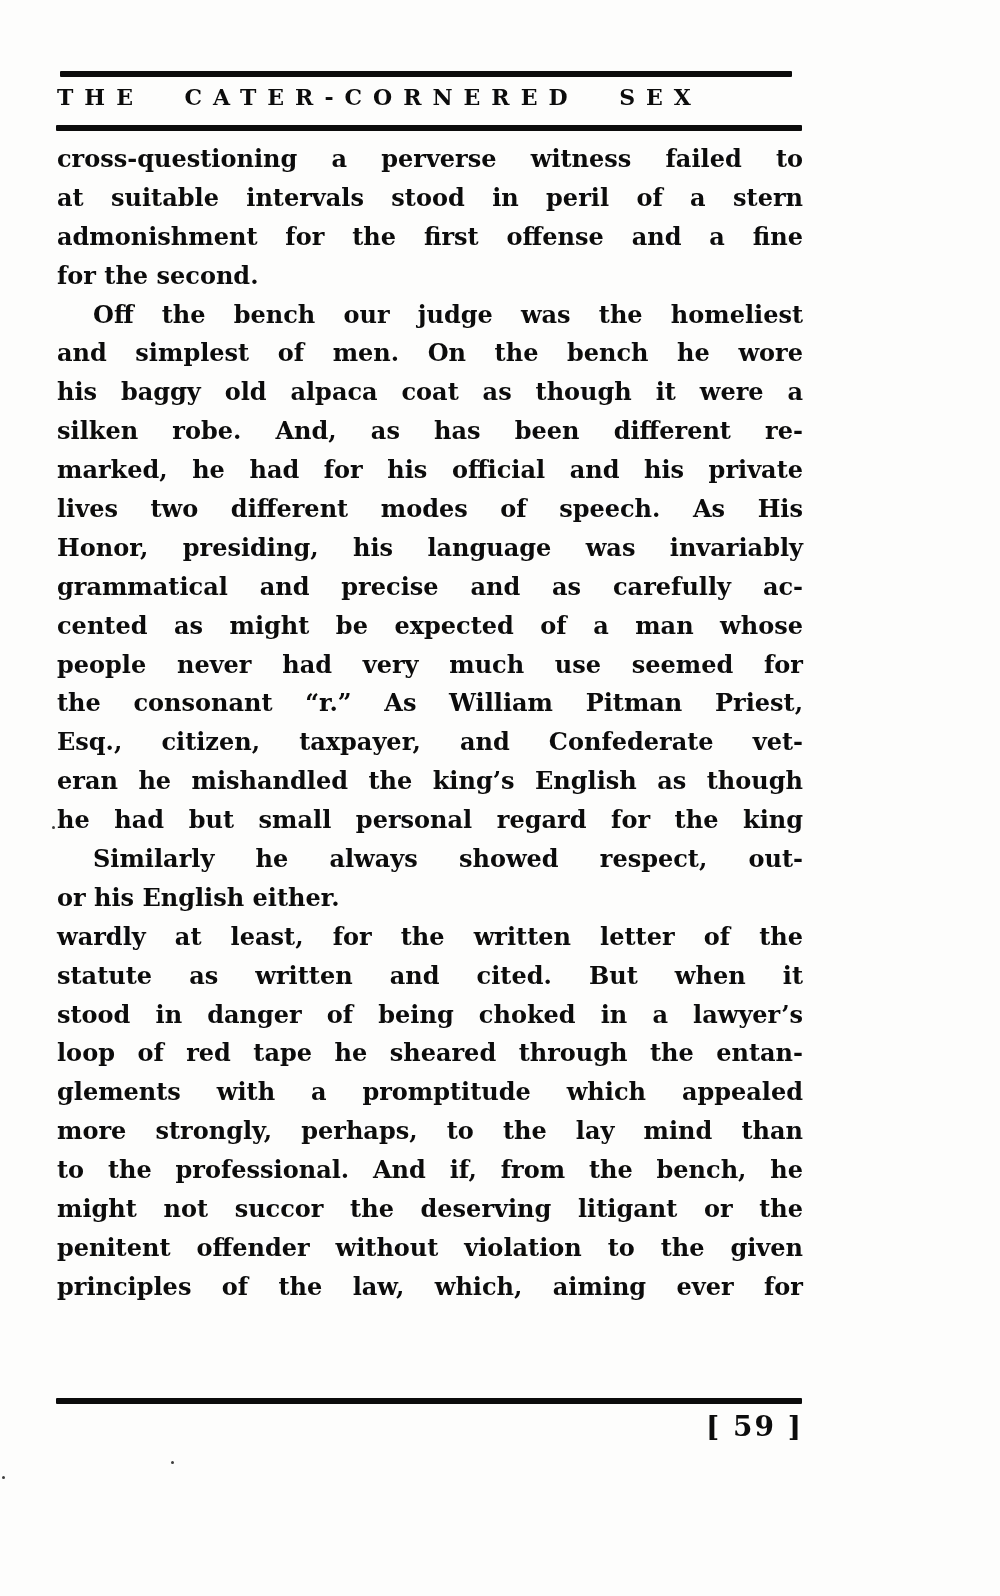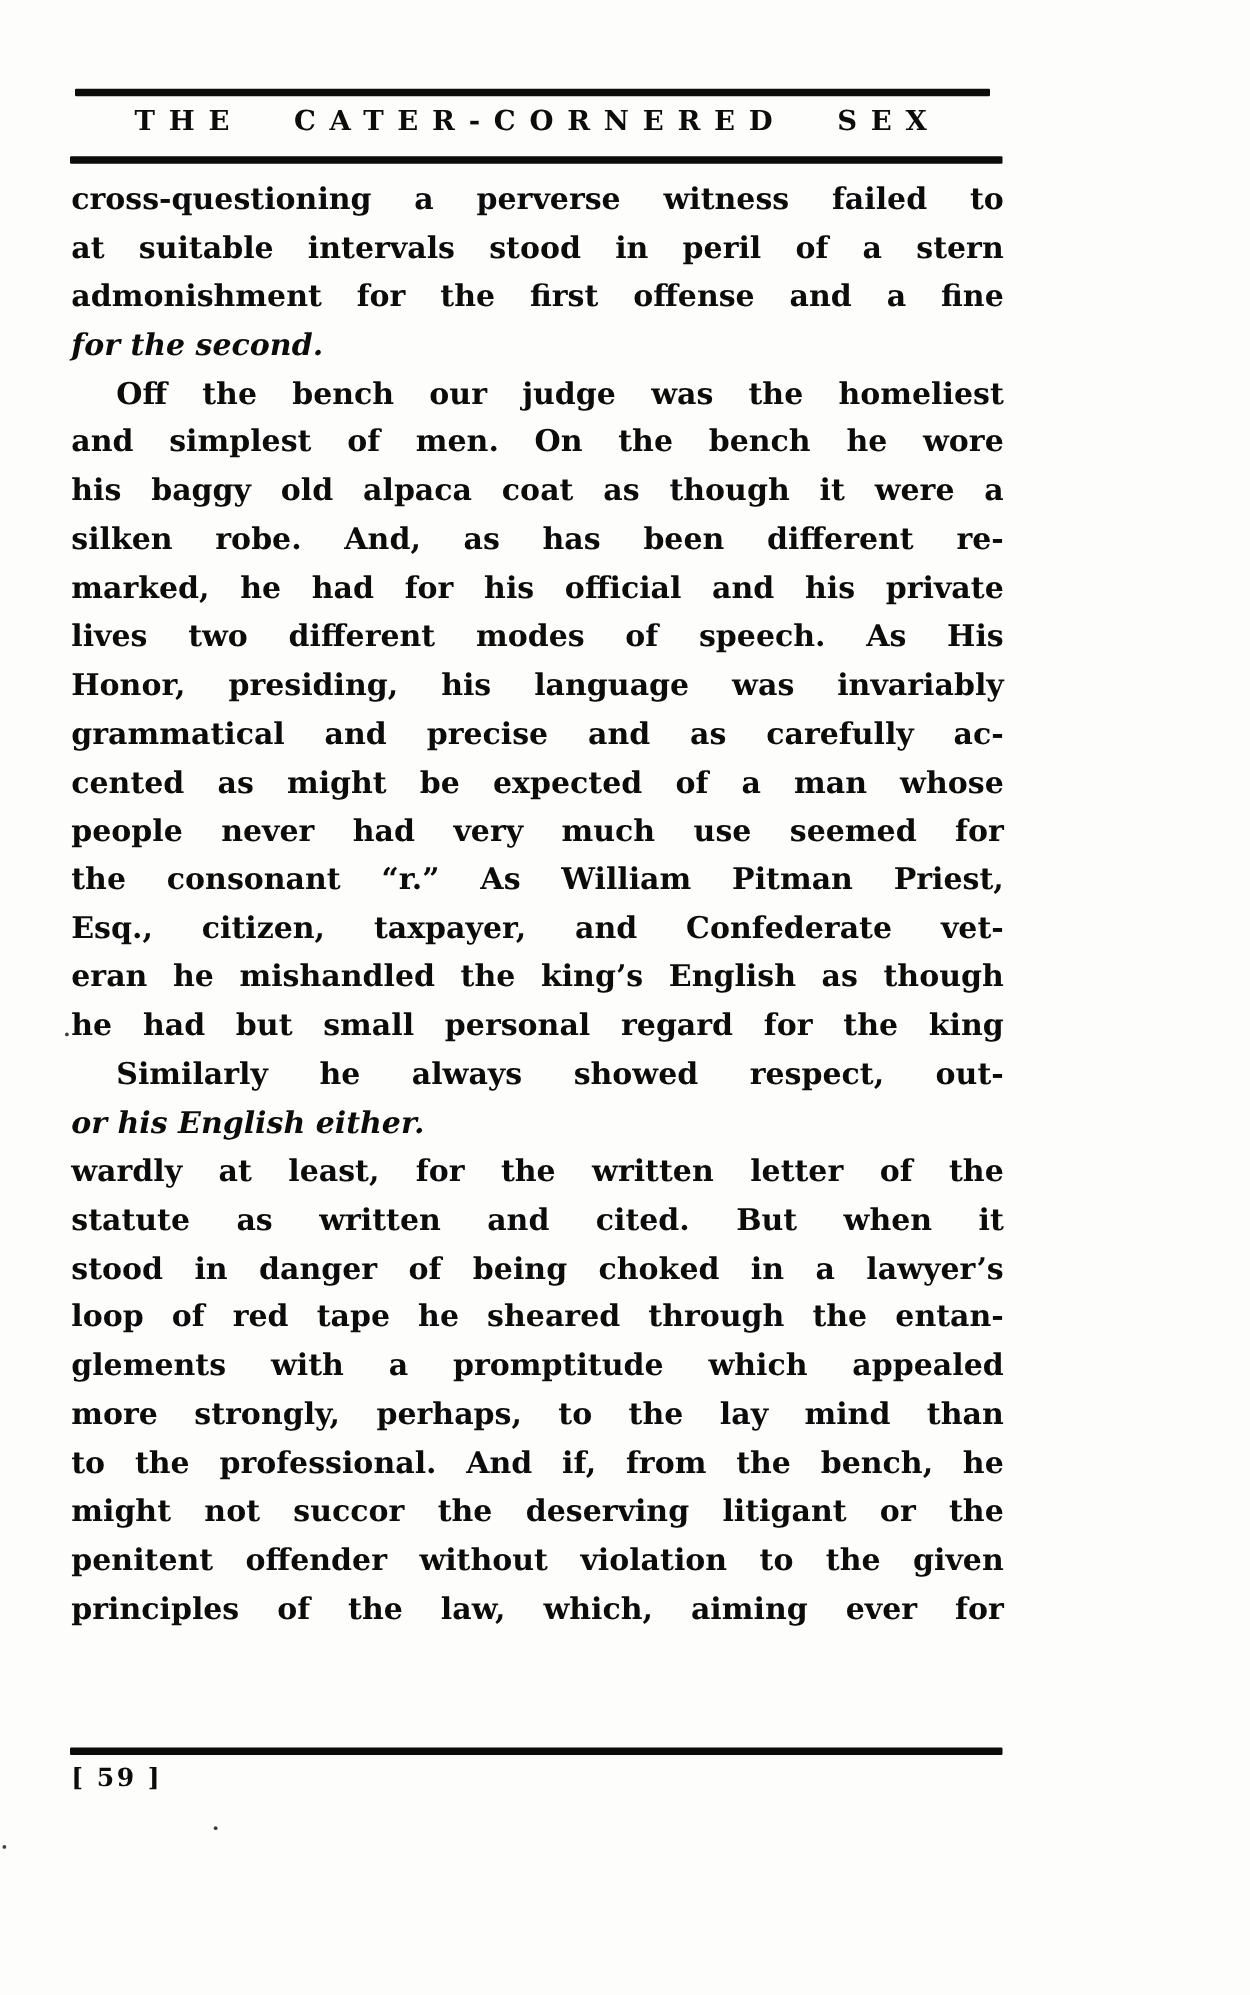--- a/index.html
+++ b/index.html
@@ -23,21 +23,20 @@
     position:absolute;
     background:var(--ink);
     border-radius:1px;
   }
   .rule-top{left:60px;top:71px;width:732px;height:6px;}
   .rule-mid{left:56px;top:125px;width:746px;height:6px;}
   .rule-bottom{left:56px;top:1398px;width:746px;height:6px;}
   .running-head{
     position:absolute;
     left:57px;top:84px;width:746px;
-    text-align:center;
     font-size:22px;
     font-weight:700;
     letter-spacing:11px;
     word-spacing:22px;
     white-space:nowrap;
     color:var(--ink);
   }
   .body-text{
     position:absolute;
     left:57px;top:140px;width:746px;
@@ -48,30 +47,29 @@
   }
   .line{
     text-align:justify;
     text-align-last:justify;
     white-space:normal;
     height:38.9px;
     overflow:visible;
   }
   .line.last{
     text-align-last:left;
-    font-style:italic;
   }
   .line.indent{
     text-indent:36px;
   }
   .page-number{
     position:absolute;
     left:57px;top:1410px;width:746px;
-    text-align:left;
-    font-size:20px;
+    text-align:right;
+    font-size:28px;
     font-weight:600;
     letter-spacing:2px;
     color:var(--ink);
   }
   .speck{
     position:absolute;
     background:var(--ink);
     border-radius:50%;
     opacity:.8;
   }

